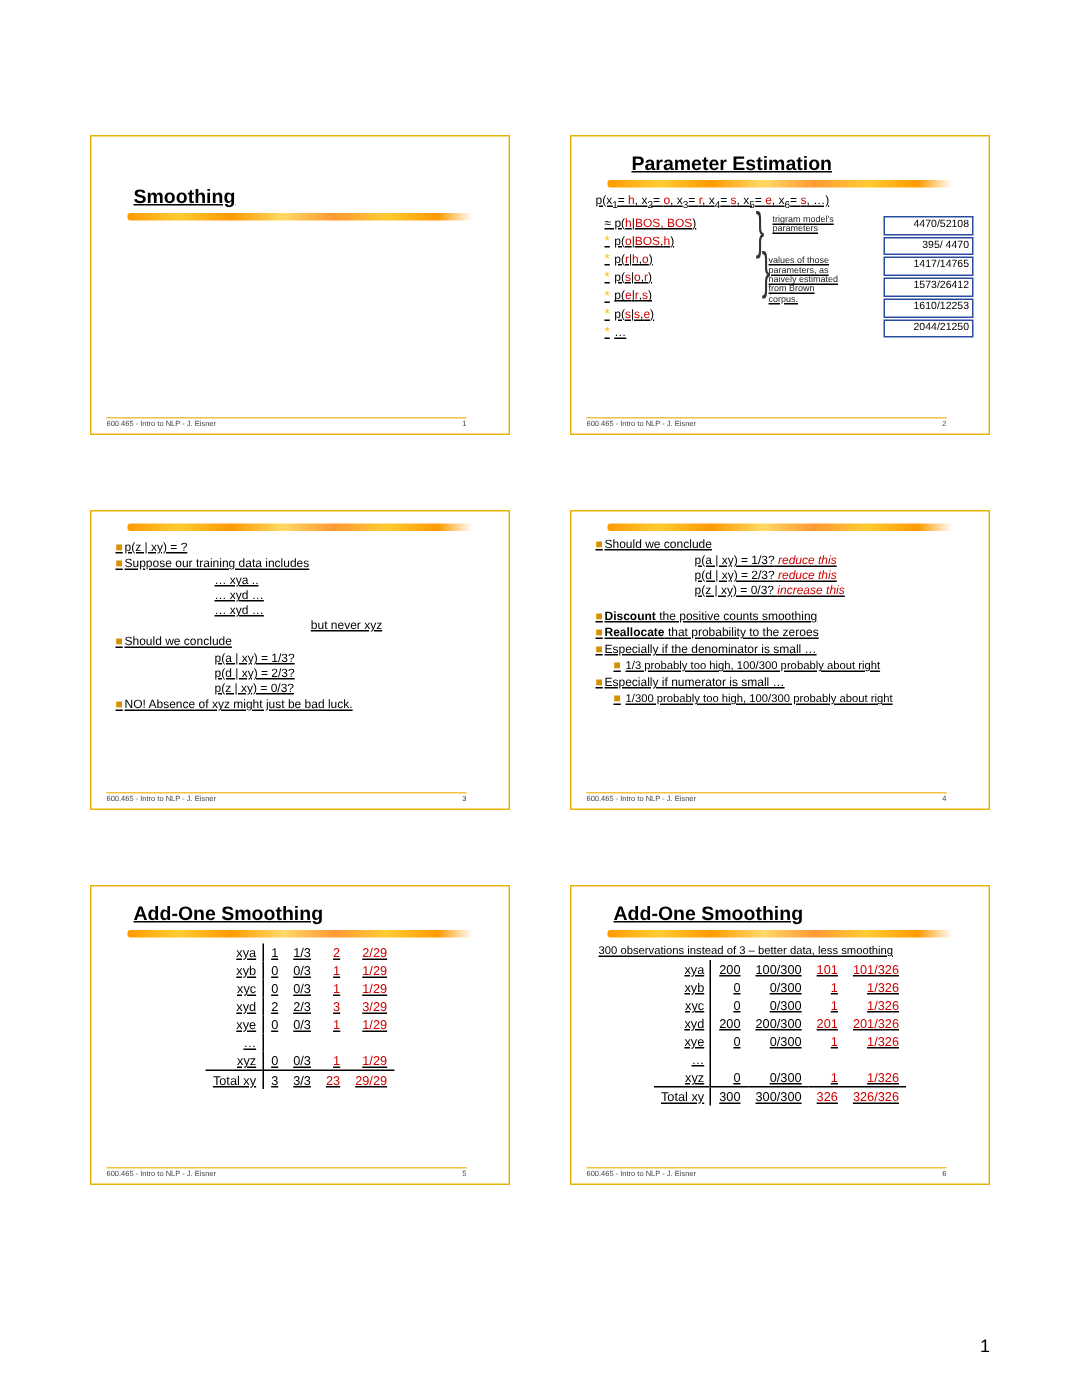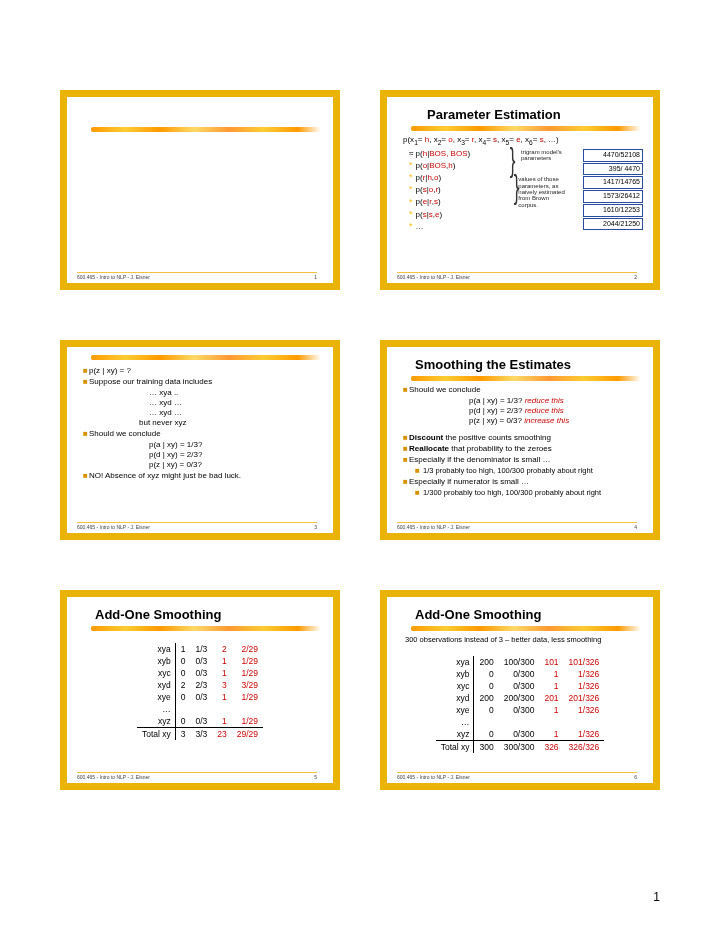--- a/index.html
+++ b/index.html
@@ -14,27 +14,28 @@
     position: relative;
   }
   .page {
     padding: 90px 60px 40px 60px;
     display: grid;
     grid-template-columns: 1fr 1fr;
     column-gap: 40px;
     row-gap: 50px;
   }
   .slide {
-    border: 7px solid #eab308;
+    border: 1px solid #eab308;
     width: 280px;
     height: 200px;
     position: relative;
     padding: 8px 10px 4px 10px;
     box-sizing: border-box;
     overflow: hidden;
+    text-decoration: underline;
   }
   .slide-title {
     font-size: 13px;
     font-weight: bold;
     font-family: Arial, sans-serif;
     margin: 2px 0 4px 18px;
   }
   .underline {
     height: 5px;
     width: 230px;
@@ -62,39 +63,40 @@
   .b { display:flex; align-items: flex-start; margin: 1px 0 1px 6px;}
   .b .dot { width:6px; flex:0 0 6px; font-size:8px; color:#d89000;}
   .b2 { margin-left: 24px; font-size:8px;padding-left:48px;}
   .b3 { margin-left: 18px; display:flex;}
   .b3 .dot { color:#d89000; flex:0 0 8px;}
   .red { color:#c00;}
   .bluebox { border:1px solid #2a4ca0; padding:1px 2px; font-size:7px; text-align:right; display:inline-block; min-width:54px; margin:0 0 1px 0;}
   .tinynote { font-size:6px; color:#222; line-height:1.05;}
   .param-row { display:flex; align-items:center; margin:0 0 1px 12px; font-size:8px;}
   .star { color:#fbbc04; font-size:9px; margin-right:3px;}
-  table.addone { border-collapse: collapse; margin: 12px auto 0 auto; font-size:8.5px;}
+  table.addone { border-collapse: collapse; margin: 2px auto 0 auto; font-size:8.5px;}
   table.addone td { padding: 1px 5px; text-align:right; border:0;}
   table.addone .lab { border-right:1px solid #000; text-align:right; padding-right:4px;}
   table.addone .lastrow td { border-top:1px solid #000;}
   table.addone td.redc { color:#c00;}
   .subnote { font-size:7.5px; margin:0 0 2px 8px;}
   .page-num { position:absolute; right:60px; bottom:28px; font-size:12px;}
   .brace { display:inline-block; font-size:34px; line-height:0.6; color:#333; transform: scaleX(0.5); vertical-align: middle;}
   .s2col { display:flex; }
   .s2left { flex:0 0 110px;}
   .s2right { flex:1; position:relative;}
 </style>
 </head>
 <body>
 
 <div class="page">
 
   <div class="slide">
     <div style="height:22px"></div>
+    <div class="slide-title">Smoothing</div>
     <div class="underline"></div>
     <div class="footer">
       <span>600.465 - Intro to NLP - J. Eisner</span>
       <span>1</span>
     </div>
   </div>
 
   <div class="slide">
     <div class="slide-title" style="margin-left:30px">Parameter Estimation</div>
     <div class="underline"></div>
@@ -150,41 +152,40 @@
           <span class="dot">■</span>
           <span>p(z | xy) = ?</span>
         </div>
       <div class="b">
           <span class="dot">■</span>
           <span>Suppose our training data includes</span>
         </div>
       <div class="b2">… xya ..</div>
       <div class="b2">… xyd …</div>
       <div class="b2">… xyd …</div>
-      <div class="b2" style="margin-left:14px;">but never xyz</div>
+      <div class="b2" style="margin-left:14px;text-align:center;">but never xyz</div>
       <div class="b">
           <span class="dot">■</span>
           <span>Should we conclude</span>
         </div>
       <div class="b2">p(a | xy) = 1/3?</div>
       <div class="b2">p(d | xy) = 2/3?</div>
       <div class="b2">p(z | xy) = 0/3?</div>
       <div class="b">
           <span class="dot">■</span>
           <span>NO!  Absence of xyz might just be bad luck.</span>
         </div>
     </div>
     <div class="footer">
       <span>600.465 - Intro to NLP - J. Eisner</span>
       <span>3</span>
     </div>
   </div>
 
   <div class="slide">
-    <div class="slide-title">Smoothing the Estimates</div>
     <div class="underline"></div>
     <div class="body">
       <div class="b">
           <span class="dot">■</span>
           <span>Should we conclude</span>
         </div>
       <div class="b2"><span>p(a | xy) = 1/3?</span> <span class="red" style="font-style:italic;">reduce this</span></div>
       <div class="b2"><span>p(d | xy) = 2/3?</span> <span class="red" style="font-style:italic;">reduce this</span></div>
       <div class="b2"><span>p(z | xy) = 0/3?</span> <span class="red" style="font-style:italic;">increase this</span></div>
       <div style="height:6px"></div>

